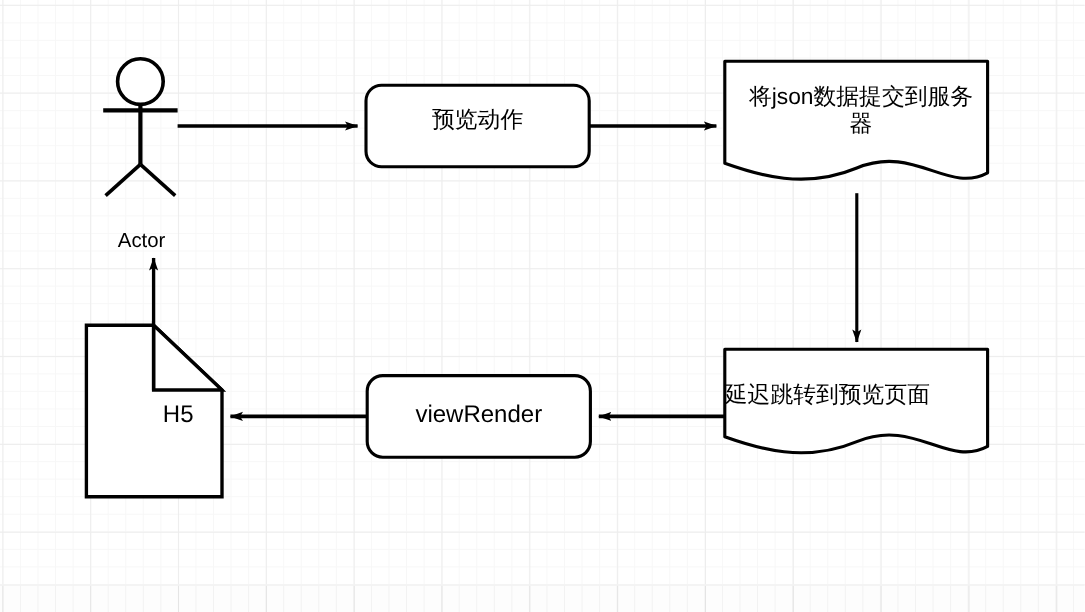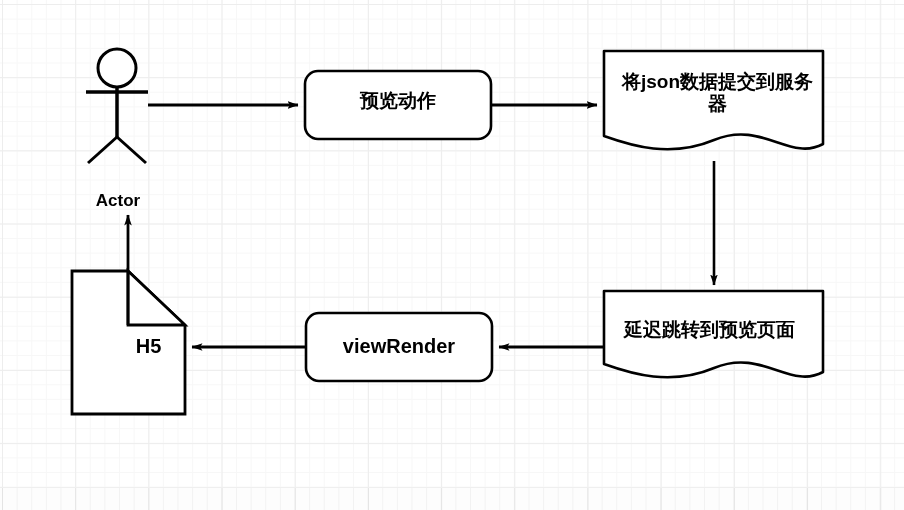--- a/index.html
+++ b/index.html
@@ -61,21 +61,20 @@
   .node-label {
     position: absolute;
     display: flex;
     align-items: center;
     justify-content: center;
     text-align: center;
     color: #000000;
     font-family: "Liberation Sans", "DejaVu Sans", sans-serif;
     pointer-events: none;
     line-height: 1.18;
-    font-weight: bold;
   }
 
   .label-cn { font-size: 19px; }
   .label-en { font-size: 20px; }
   .label-actor { font-size: 17px; }
   .label-h5 { font-size: 20px; }
 </style>
 </head>
 <body>
 
@@ -127,19 +126,19 @@
 
     <line x1="128" y1="325" x2="128" y2="215" stroke="#000000" stroke-width="2.8" marker-end="url(#arrowFilled)"></line>
   </svg>
 
   <div class="node-label label-actor" style="left:72px; top:188px; width:92px; height:26px;">Actor</div>
 
   <div class="node-label label-cn" style="left:305px; top:71px; width:186px; height:61px;">预览动作</div>
 
   <div class="node-label label-cn" style="left:612px; top:55px; width:203px; height:76px; padding:0 4px;">将json数据提交到服务器</div>
 
-  <div class="node-label label-cn" style="left:604px; top:300px; width:211px; height:60px;">延迟跳转到预览页面</div>
+  <div class="node-label label-cn" style="left:584px; top:300px; width:211px; height:60px;">延迟跳转到预览页面</div>
 
   <div class="node-label label-en" style="left:306px; top:313px; width:186px; height:68px;">viewRender</div>
 
   <div class="node-label label-h5" style="left:72px; top:330px; width:113px; height:34px;padding-left:20px;">H5</div>
 
 </div>
 
 </body></html>

